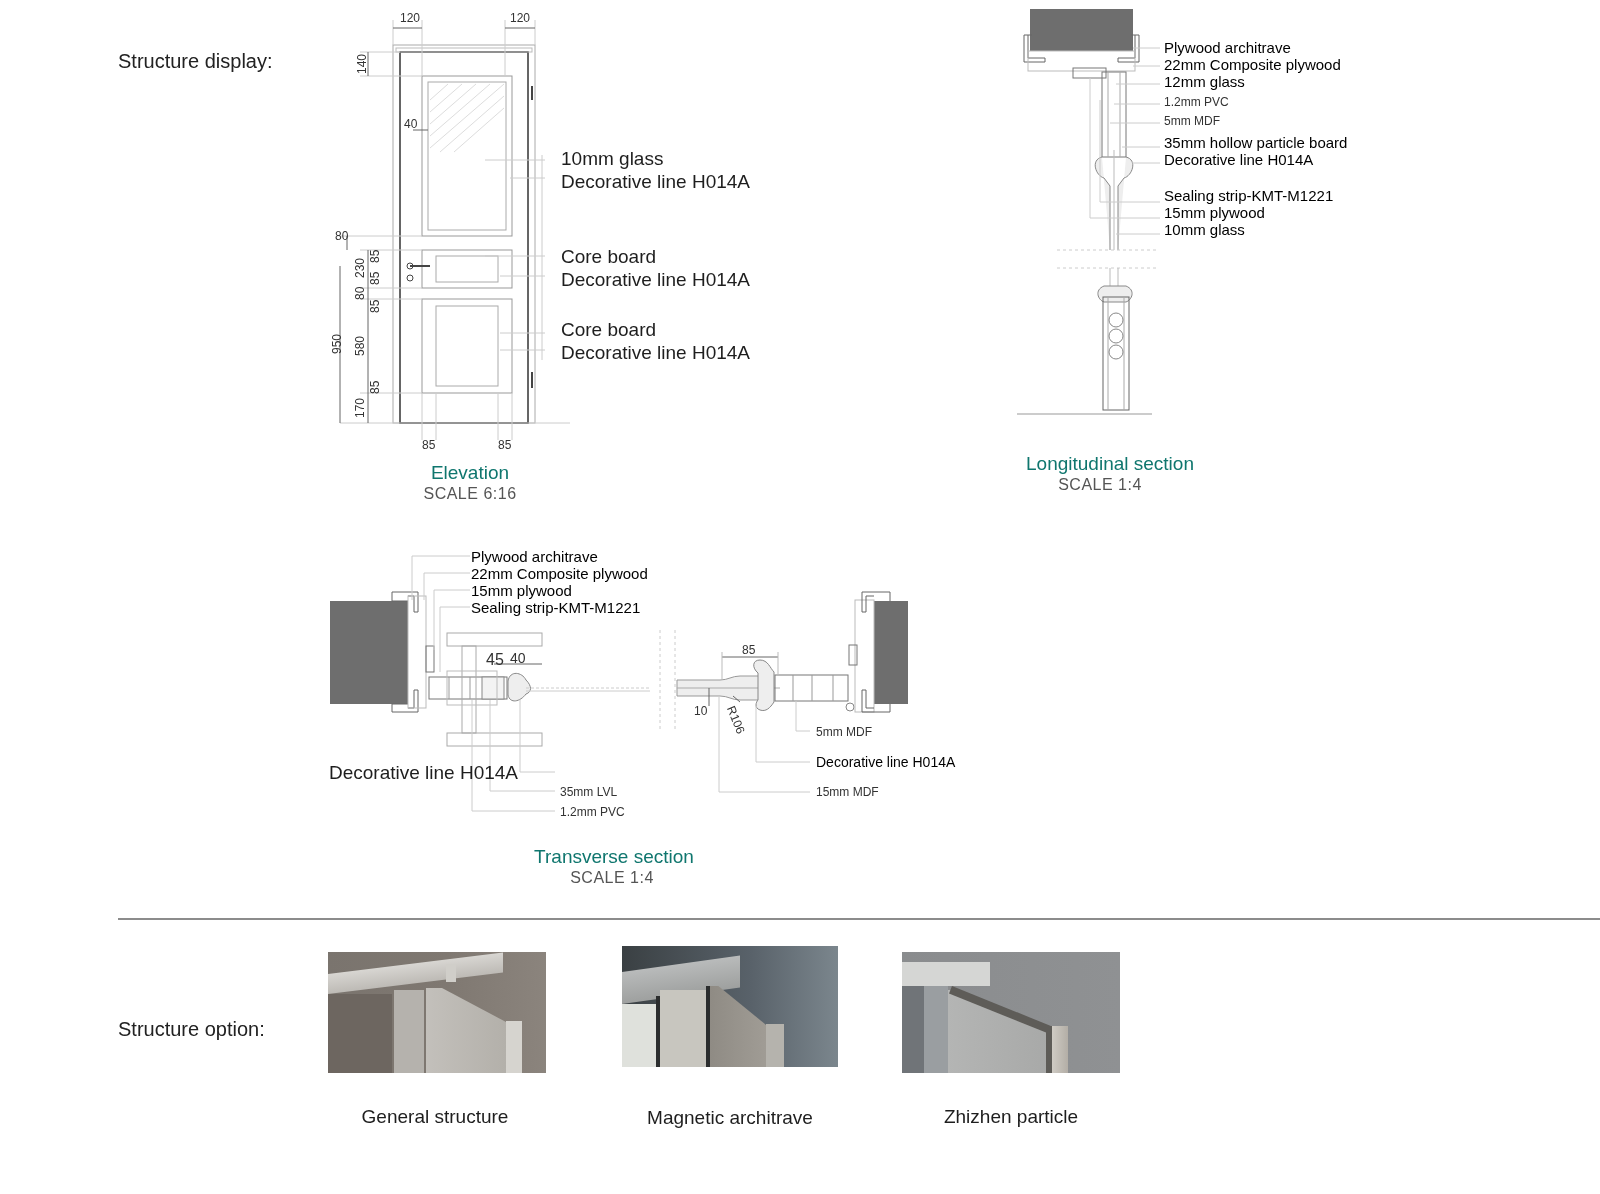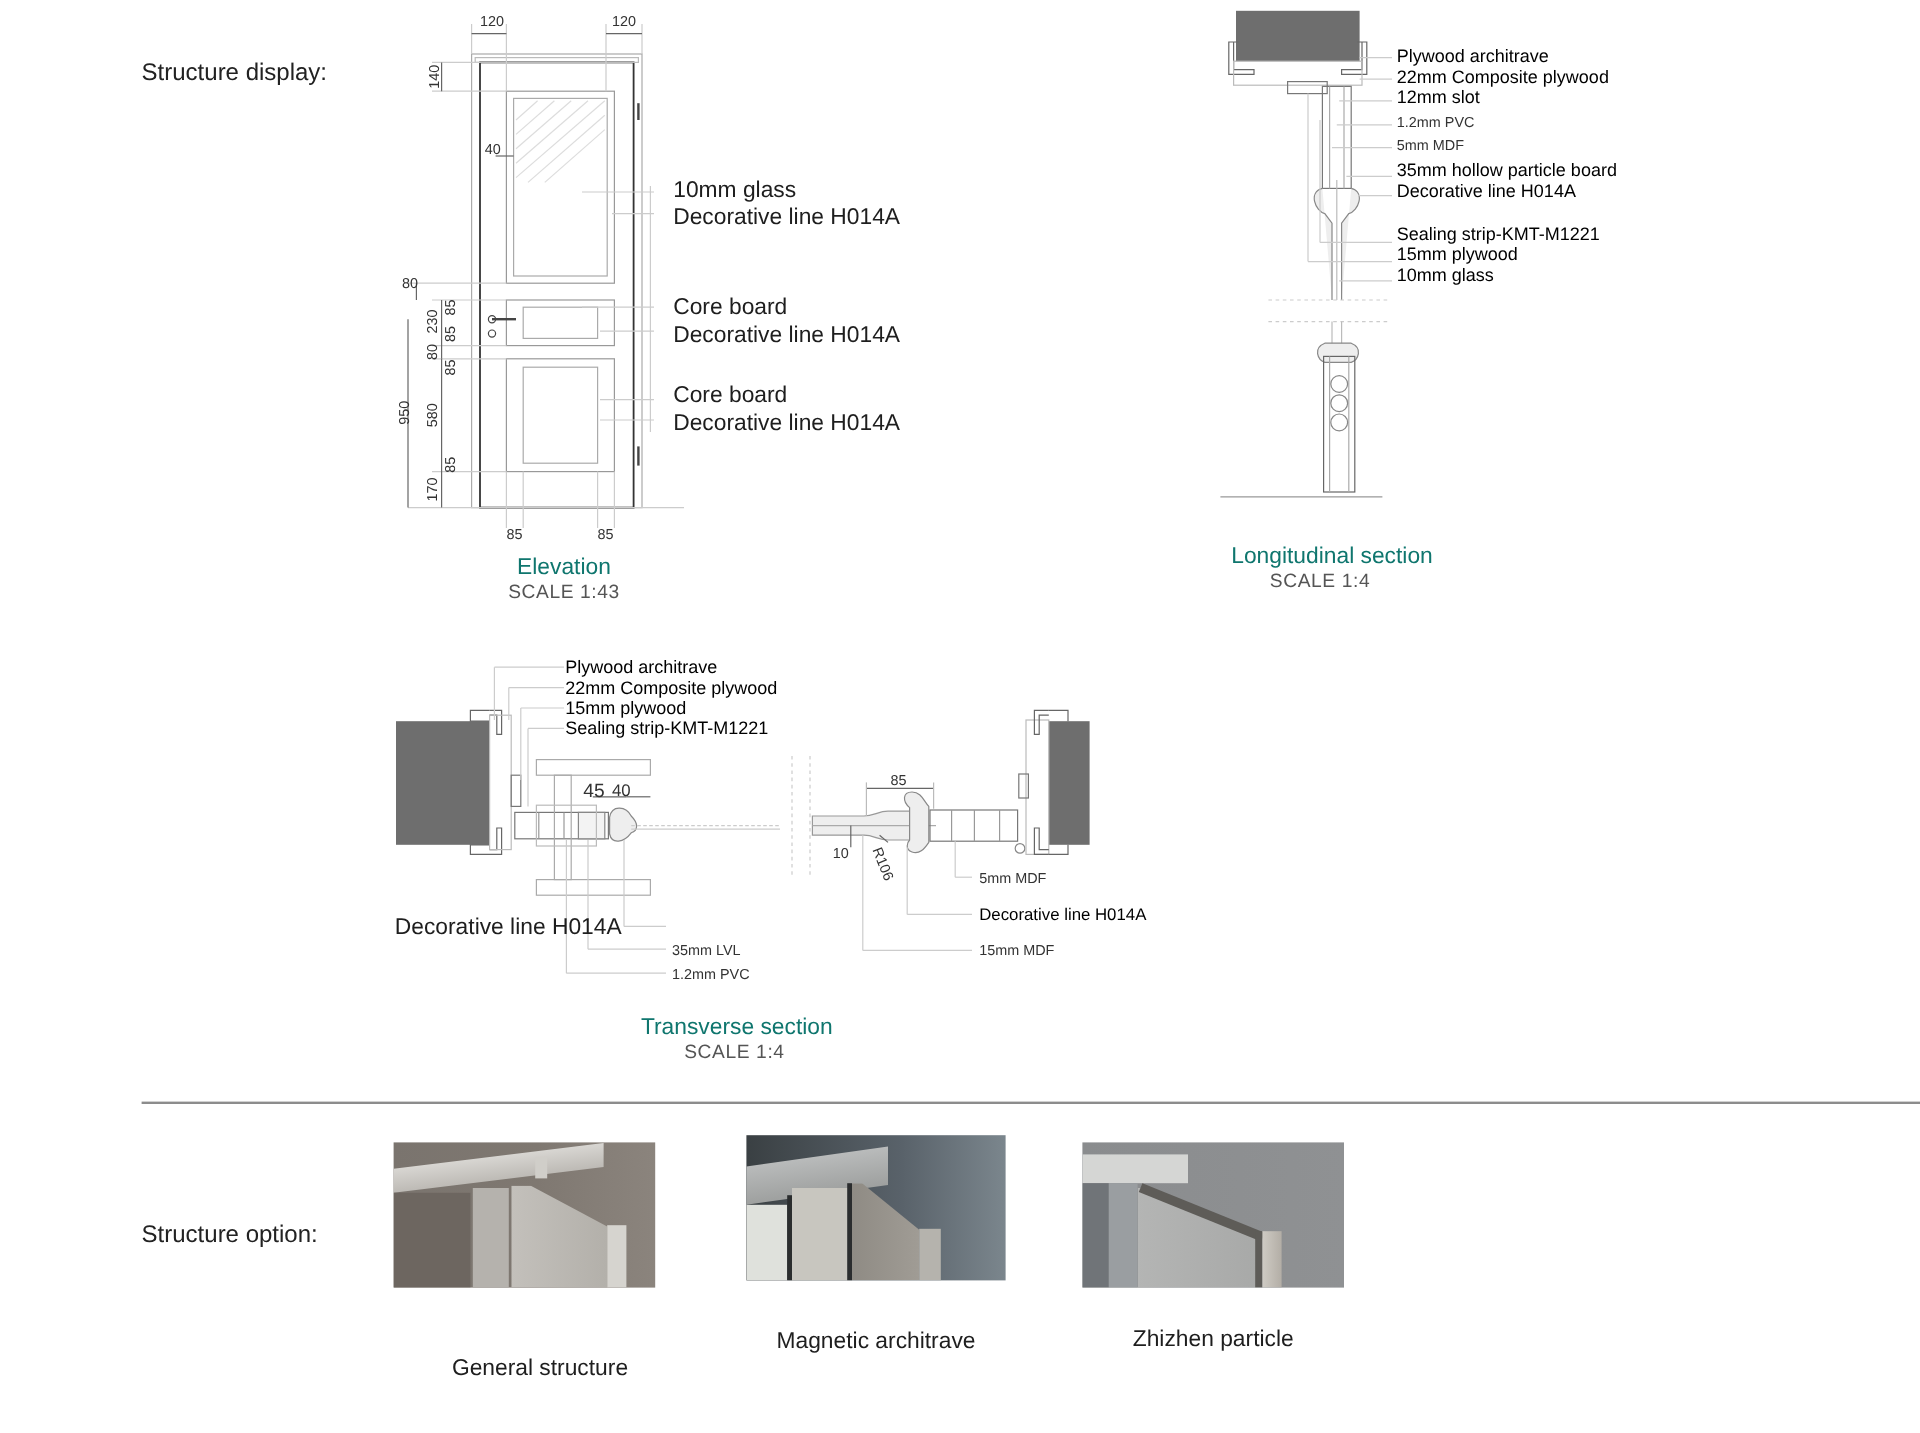--- a/index.html
+++ b/index.html
@@ -120,21 +120,21 @@
 <div class="abs callout" style="left:561px;top:245px;">
   <div>Core board</div>
   <div>Decorative line H014A</div>
 </div>
 <div class="abs callout" style="left:561px;top:318px;">
   <div>Core board</div>
   <div>Decorative line H014A</div>
 </div>
 
 <div class="abs caption-title" style="left:420px;top:462px;width:100px;">Elevation</div>
-<div class="abs caption-scale" style="left:410px;top:485px;width:120px;">SCALE 1:43</div>
+<div class="abs caption-scale" style="left:410px;top:485px;width:120px;">SCALE 6:16</div>
 
 <svg style="left:0;top:0;" width="1600" height="1194">
 
   <rect x="1030" y="9" width="103" height="42" fill="#6e6e6e"></rect>
   <g stroke="#666" fill="none" stroke-width="1">
     <path d="M1032 35 L1024 35 L1024 62 L1045 62 L1045 58 L1028 58 L1028 35"></path>
     <path d="M1131 35 L1139 35 L1139 62 L1118 62 L1118 58 L1135 58 L1135 35"></path>
     <rect x="1028" y="51" width="107" height="20" stroke="#bbb"></rect>
     <rect x="1073" y="68" width="33" height="10" stroke="#777"></rect>
 
@@ -173,21 +173,21 @@
       <line x1="1116" y1="234" x2="1160" y2="234"></line>
       <line x1="1100" y1="100" x2="1100" y2="202"></line>
       <line x1="1090" y1="78" x2="1090" y2="218"></line>
     </g>
   </g>
 </svg>
 
 <div class="abs" style="left:1164px;top:39px;">
   <div class="callout-sm">Plywood architrave</div>
   <div class="callout-sm">22mm Composite plywood</div>
-  <div class="callout-sm">12mm slot</div>
+  <div class="callout-sm">12mm glass</div>
   <div class="callout-xs" style="margin-top:5px;">1.2mm PVC</div>
   <div class="callout-xs" style="margin-top:5px;">5mm MDF</div>
   <div class="callout-sm" style="margin-top:6px;">35mm hollow particle board</div>
   <div class="callout-sm">Decorative line H014A</div>
   <div class="callout-sm" style="margin-top:19px;">Sealing strip-KMT-M1221</div>
   <div class="callout-sm">15mm plywood</div>
   <div class="callout-sm">10mm glass</div>
 </div>
 
 <div class="abs caption-title" style="left:1010px;top:453px;width:200px;">Longitudinal section</div>
@@ -303,21 +303,21 @@
 <div class="abs section-label" style="left:118px;top:1018px;">Structure option:</div>
 
 <div class="photo" style="left:328px;top:952px;width:218px;height:121px;background:linear-gradient(90deg,#7a746e 0%,#7f7871 55%,#8b847d 100%);">
   <div class="abs" style="left:0;top:22px;width:175px;height:20px;background:linear-gradient(180deg,#d8d6d2,#bdbab5);transform:skewY(-7deg);transform-origin:left top;"></div>
   <div class="abs" style="left:118px;top:12px;width:10px;height:18px;background:#d0cec9;"></div>
   <div class="abs" style="left:0;top:42px;width:64px;height:79px;background:#6d6660;"></div>
   <div class="abs" style="left:66px;top:38px;width:30px;height:83px;background:#b5b2ad;"></div>
   <div class="abs" style="left:98px;top:36px;width:80px;height:85px;background:linear-gradient(90deg,#c3c0bb,#b3b0aa);clip-path:polygon(0 0,20% 0,100% 40%,100% 100%,0 100%);"></div>
   <div class="abs" style="left:178px;top:69px;width:16px;height:52px;background:#d6d4cf;"></div>
 </div>
-<div class="abs option-label" style="left:350px;top:1106px;width:200px;margin-top:24px;">General structure</div>
+<div class="abs option-label" style="left:335px;top:1106px;width:200px;">General structure</div>
 
 <div class="photo" style="left:622px;top:946px;width:216px;height:121px;background:linear-gradient(90deg,#3a4043 0%,#59626a 60%,#7b868d 100%);">
   <div class="abs" style="left:0;top:26px;width:118px;height:32px;background:linear-gradient(180deg,#b9bbbb,#9ea09f);transform:skewY(-8deg);transform-origin:left top;"></div>
   <div class="abs" style="left:0;top:58px;width:34px;height:63px;background:#dfe1dc;"></div>
   <div class="abs" style="left:34px;top:50px;width:4px;height:71px;background:#2b2d2e;"></div>
   <div class="abs" style="left:38px;top:44px;width:48px;height:77px;background:#c8c6bf;"></div>
   <div class="abs" style="left:84px;top:40px;width:4px;height:81px;background:#2b2d2e;"></div>
   <div class="abs" style="left:88px;top:40px;width:56px;height:81px;background:linear-gradient(90deg,#8f8b84,#a09c95);clip-path:polygon(0 0,15% 0,100% 48%,100% 100%,0 100%);"></div>
   <div class="abs" style="left:144px;top:78px;width:18px;height:43px;background:#b5b3ad;"></div>
 </div>

